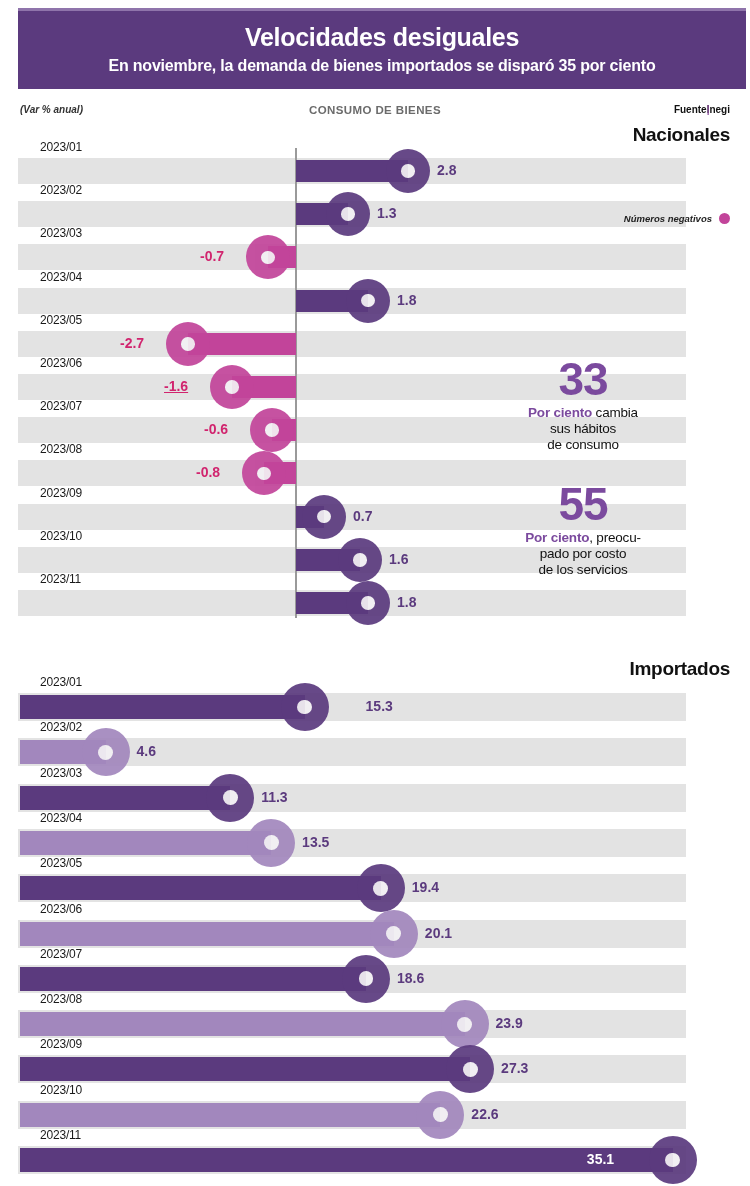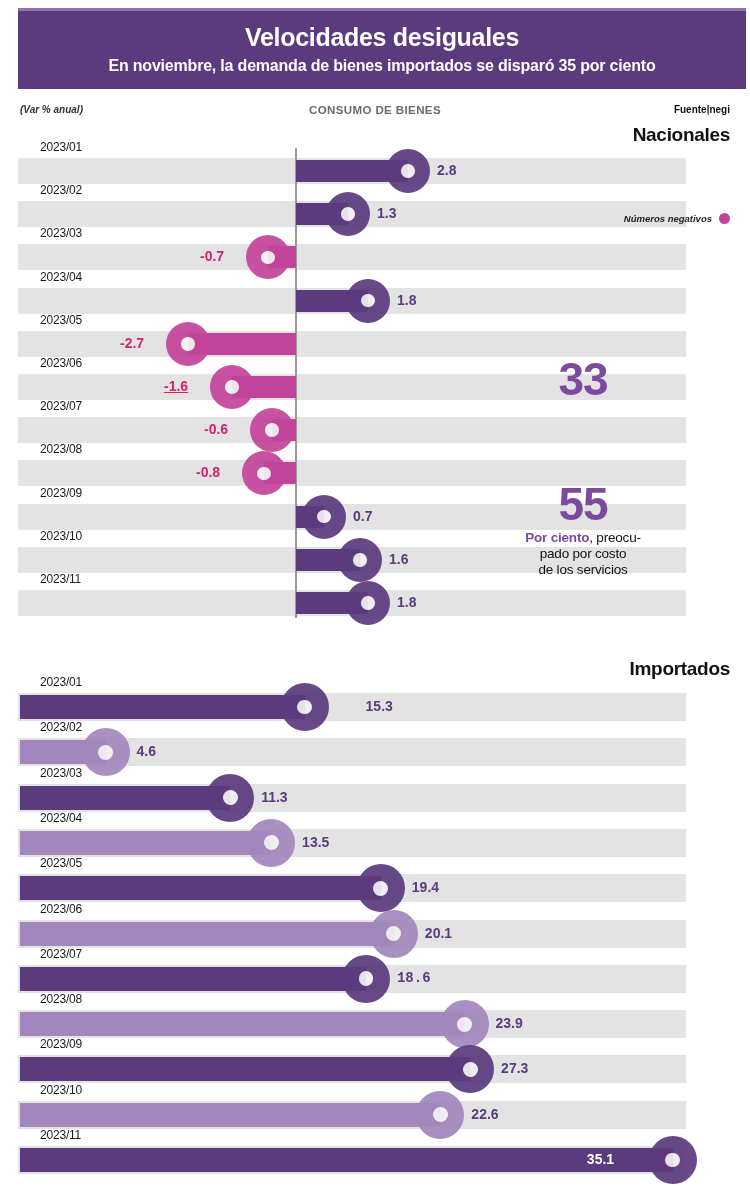--- a/index.html
+++ b/index.html
@@ -144,20 +144,25 @@
     <div class="vlabel" style="top: 594px; left: 397px; color: rgb(91, 58, 126);">1.8</div>
   </div>
 
 <div class="legend" style="right:20px;top:213px;">
   <span>Números negativos</span>
   <i class="dot"></i>
 </div>
 
 <div class="stat" style="left:478px;top:358px;">
   <div class="num">33</div>
+  <div class="txt">
+    <b>Por ciento</b><span> cambia</span><br>
+    <span>sus hábitos</span><br>
+    <span>de consumo</span>
+  </div>
 </div>
 
 <div class="stat" style="left:478px;top:483px;">
   <div class="num">55</div>
   <div class="txt">
     <b>Por ciento</b><span>, preocu-</span><br>
     <span>pado por costo</span><br>
     <span>de los servicios</span>
   </div>
 </div>
@@ -214,21 +219,21 @@
     <div class="vlabel" style="top: 879.2px; left: 411.84px; color: rgb(91, 58, 126);">19.4</div>
     <div class="bar" style="top: 921.5px; height: 24px; background: rgb(162, 135, 189); left: 20px; width: 373.86px;"></div>
     <div class="marker" style="height: 48px; width: 48px; left: 369.86px; top: 909.5px; background: rgb(162, 135, 189); opacity: 0.92;">
       <i style="height: 14.88px; width: 14.88px;"></i>
     </div>
     <div class="vlabel" style="top: 924.5px; left: 424.86px; color: rgb(91, 58, 126);">20.1</div>
     <div class="bar" style="top: 966.8px; height: 24px; background: rgb(91, 58, 126); left: 20px; width: 345.96px;"></div>
     <div class="marker" style="height: 48px; width: 48px; left: 341.96px; top: 954.8px; background: rgb(91, 58, 126); opacity: 0.92;">
       <i style="height: 14.88px; width: 14.88px;"></i>
     </div>
-    <div class="vlabel" style="top: 969.8px; left: 396.96px; color: rgb(91, 58, 126); font-family: Liberation Mono, monospace;">18.6</div>
+    <div class="vlabel" style="top: 969.8px; left: 396.96px; color: rgb(91, 58, 126);">18.6</div>
     <div class="bar" style="top: 1012.1px; height: 24px; background: rgb(162, 135, 189); left: 20px; width: 444.54px;"></div>
     <div class="marker" style="height: 48px; width: 48px; left: 440.54px; top: 1000.1px; background: rgb(162, 135, 189); opacity: 0.92;">
       <i style="height: 14.88px; width: 14.88px;"></i>
     </div>
     <div class="vlabel" style="top: 1015.1px; left: 495.54px; color: rgb(91, 58, 126);">23.9</div>
     <div class="bar" style="top: 1057.4px; height: 24px; background: rgb(91, 58, 126); left: 20px; width: 450.12px;"></div>
     <div class="marker" style="height: 48px; width: 48px; left: 446.12px; top: 1045.4px; background: rgb(91, 58, 126); opacity: 0.92;">
       <i style="height: 14.88px; width: 14.88px;"></i>
     </div>
     <div class="vlabel" style="top: 1060.4px; left: 501.12px; color: rgb(91, 58, 126);">27.3</div>

